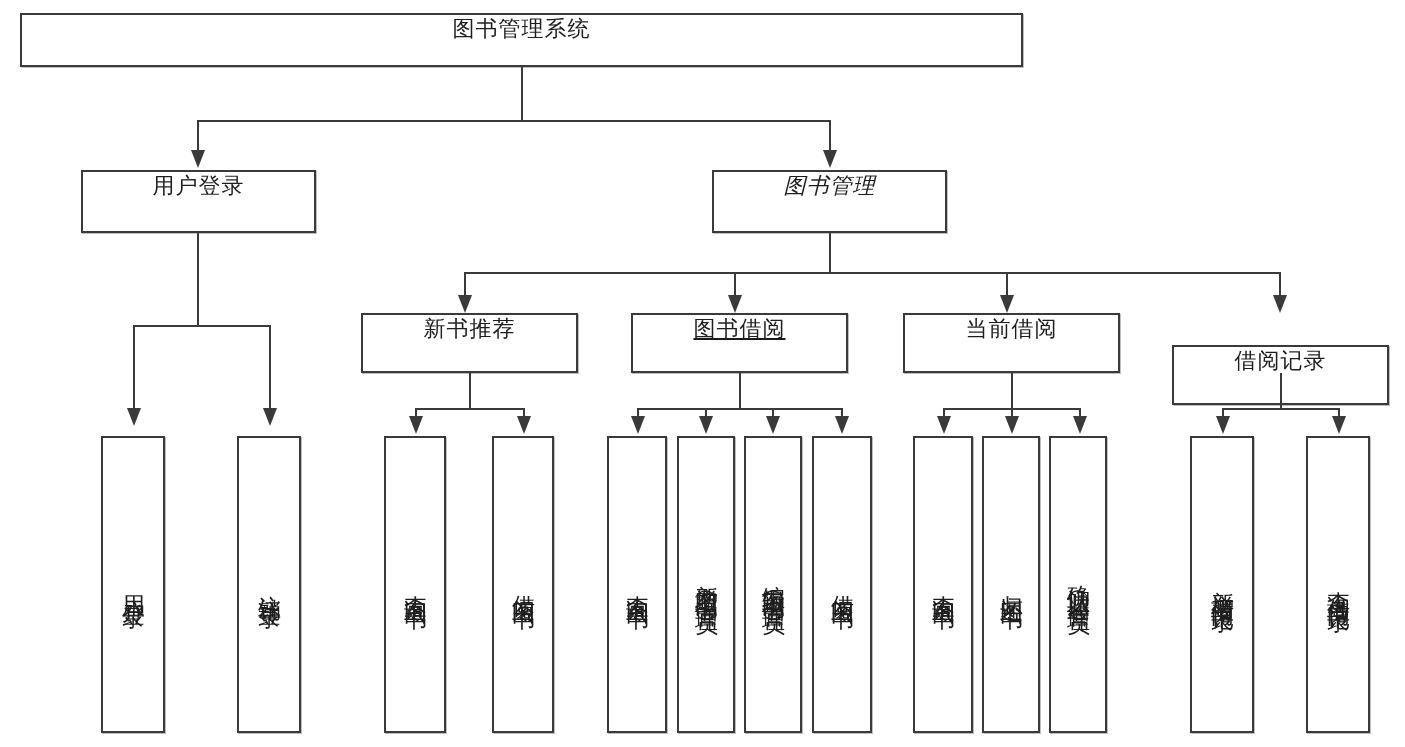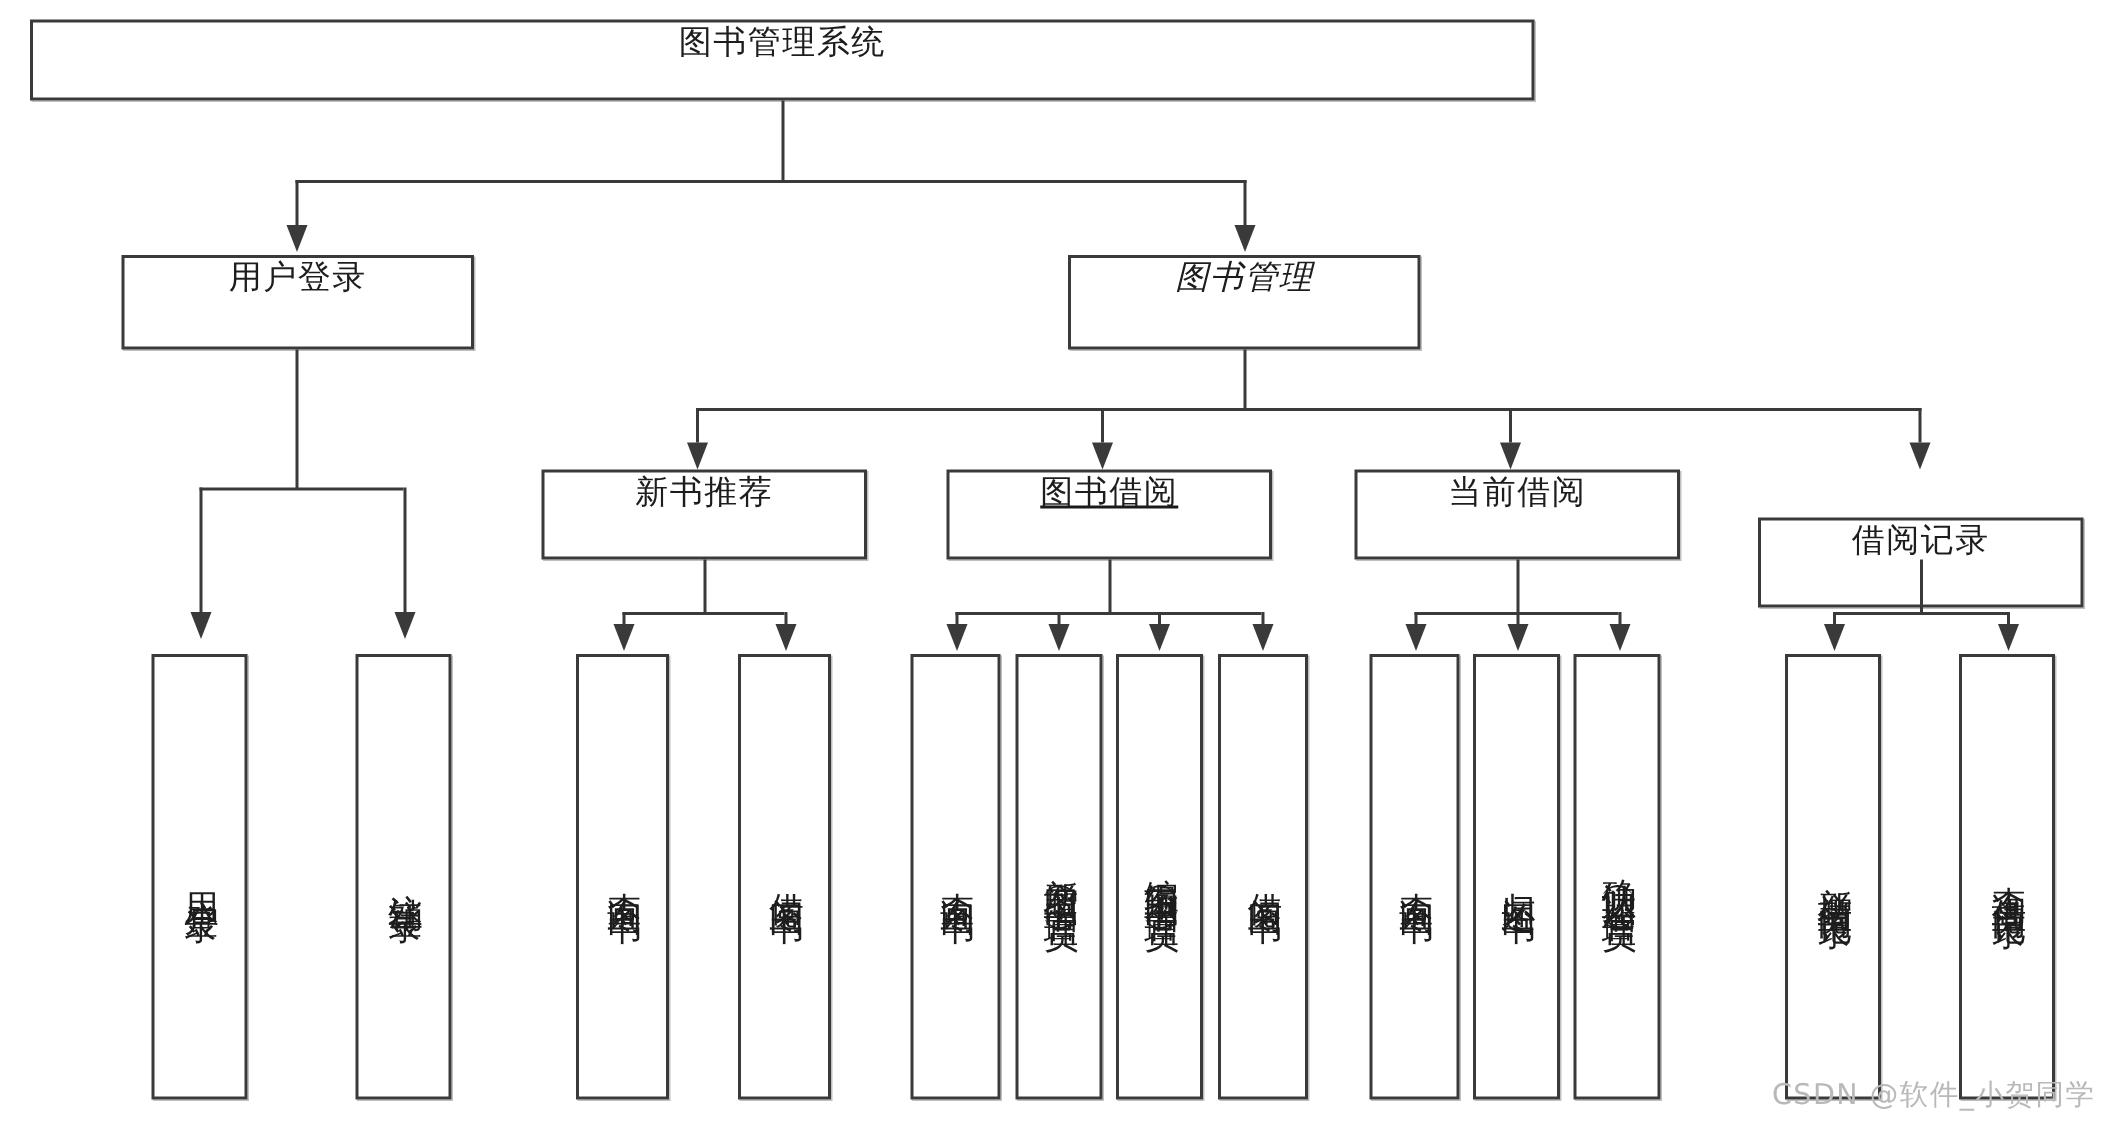--- a/index.html
+++ b/index.html
@@ -203,14 +203,13 @@
     <span class="label">确认归还（管理员）</span>
   </div>
 
   <div class="node v" style="left:1190px;top:436px;width:64px;height:297px;">
     <span class="label">新增借阅记录</span>
   </div>
   <div class="node v" style="left:1306px;top:436px;width:64px;height:297px;">
     <span class="label">查询借阅记录</span>
   </div>
 
-  <div id="watermark">CSDN @软件_小贺同学</div>
 </div>
 
 </body></html>

